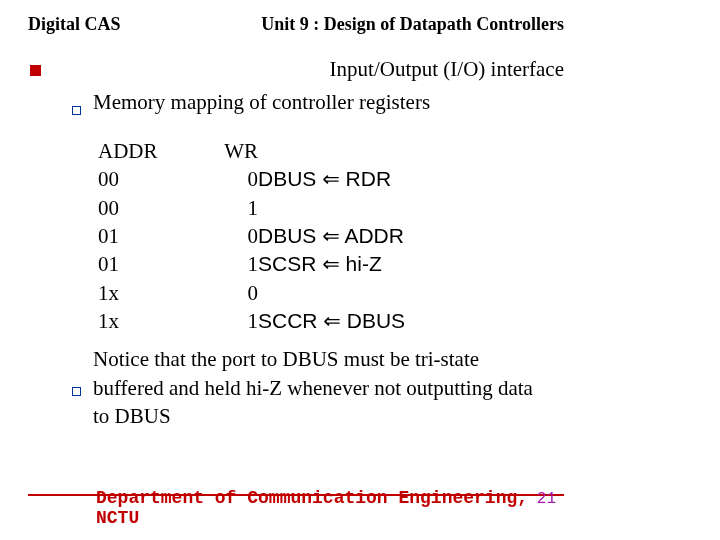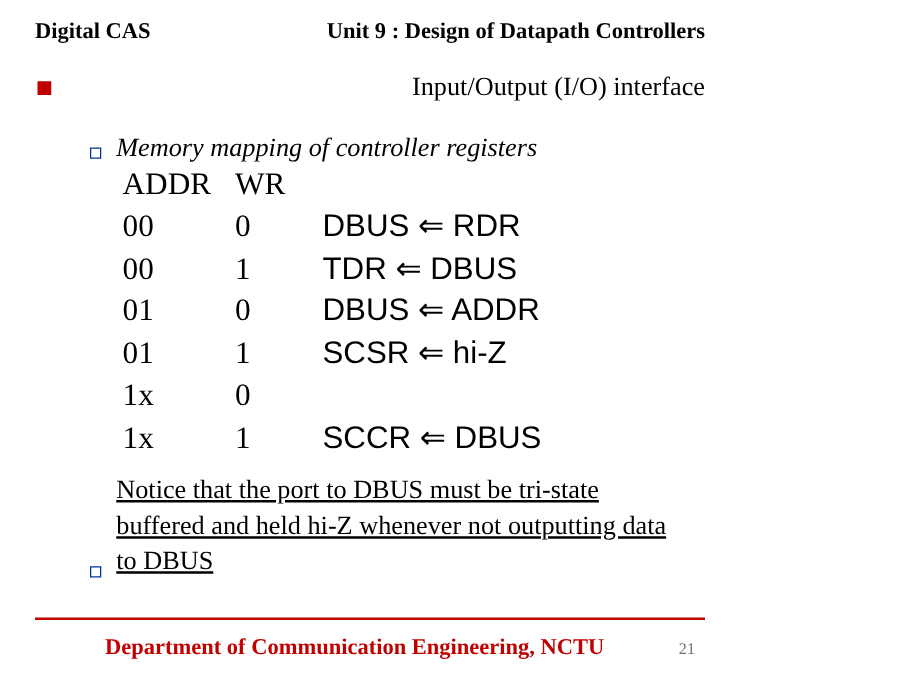--- a/index.html
+++ b/index.html
@@ -5,34 +5,34 @@
   * { box-sizing: border-box; margin: 0; padding: 0; }
   html, body { width: 720px; height: 540px; background: #fff; font-family: "Times New Roman", Times, serif; color: #000; }
   .slide { width: 592px; height: 540px; position: relative; padding: 14px 28px 18px 28px; }
   .header { display: flex; justify-content: space-between; align-items: baseline; font-weight: bold; font-size: 18px; }
   .header .left { }
   .header .center { }
   .header .right { }
   .content { margin-top: 22px; font-size: 21px; }
   .bullet1 { display: flex; align-items: flex-start; justify-content: space-between; }
   .sq-red { width: 11px; height: 11px; background: #c00000; margin-top: 8px; margin-right: 14px; margin-left: 2px; flex: 0 0 auto; }
-  .bullet2 { display: flex; align-items: center; margin-left: 44px; margin-top: 24px; font-style: italic; }
+  .bullet2 { display: flex; align-items: flex-end; margin-left: 44px; margin-top: 8px; }
   .sq-blue { width: 9px; height: 9px; border: 1px solid #003399; margin-top: 8px; margin-right: 12px; flex: 0 0 auto; }
-  .table-wrap { margin-left: 70px; font-size: 25px; }
+  .table-wrap { margin-left: 70px; margin-top: 22px; font-size: 21px; }
   .trow { display: flex; line-height: 1.35; }
   .col-addr { width: 90px; }
-  .col-wr   { width: 70px; }
+  .col-wr   { width: 70px; text-align: right; }
   .col-act  { flex: 1; white-space: nowrap; }
   .arrow { font-family: "Arial Unicode MS", "Lucida Sans Unicode", sans-serif; }
-  .notice { margin-left: 44px; margin-top: 10px; display: flex; align-items: flex-end; text-decoration: underline; }
+  .notice { margin-left: 44px; margin-top: 10px; display: flex; align-items: center; }
   .notice-text { font-size: 21px; line-height: 1.35; padding-right: 10px; }
   .footer-line { position: absolute; left: 28px; right: 28px; bottom: 44px; height: 0; border-top: 2px solid #c00000; }
-  .footer { position: absolute; left: 4px; right: 0; bottom: 12px; display: flex; justify-content: space-between; align-items: baseline; padding: 0 36px 0 80px; }
+  .footer { position: absolute; left: 16px; right: 0; bottom: 12px; display: flex; justify-content: space-between; align-items: baseline; padding: 0 36px 0 80px; font-family: Liberation Mono, monospace; }
   .footer .dept { color: #c00000; font-weight: bold; font-size: 18px; }
-  .footer .page { color: #737373; font-size: 13px; }
+  .footer .page { color: #a21caf; font-size: 16px; }
 </style>
 </head>
 <body>
 
 <div class="slide">
 
   <div class="header">
     <span class="left">Digital CAS</span>
     <span class="center">Unit 9 : Design of Datapath Controllers</span>
   </div>
@@ -55,21 +55,20 @@
         <span class="col-wr">WR</span>
       </div>
       <div class="trow">
         <span class="col-addr">00</span>
         <span class="col-wr">0</span>
         <span class="col-act arrow">DBUS ⇐ RDR</span>
       </div>
       <div class="trow">
         <span class="col-addr">00</span>
         <span class="col-wr">1</span>
-        <span class="col-act arrow">TDR ⇐ DBUS</span>
       </div>
       <div class="trow">
         <span class="col-addr">01</span>
         <span class="col-wr">0</span>
         <span class="col-act arrow">DBUS ⇐ ADDR</span>
       </div>
       <div class="trow">
         <span class="col-addr">01</span>
         <span class="col-wr">1</span>
         <span class="col-act arrow">SCSR ⇐ hi-Z</span>

